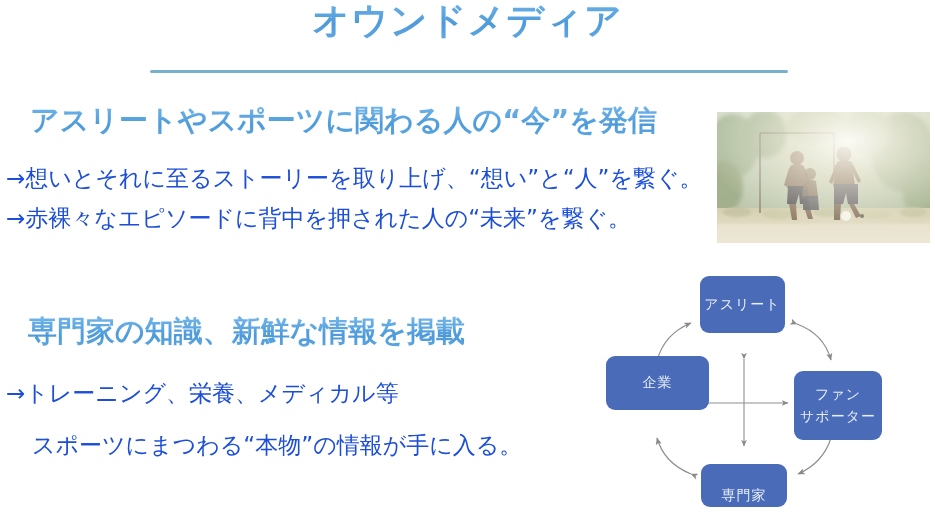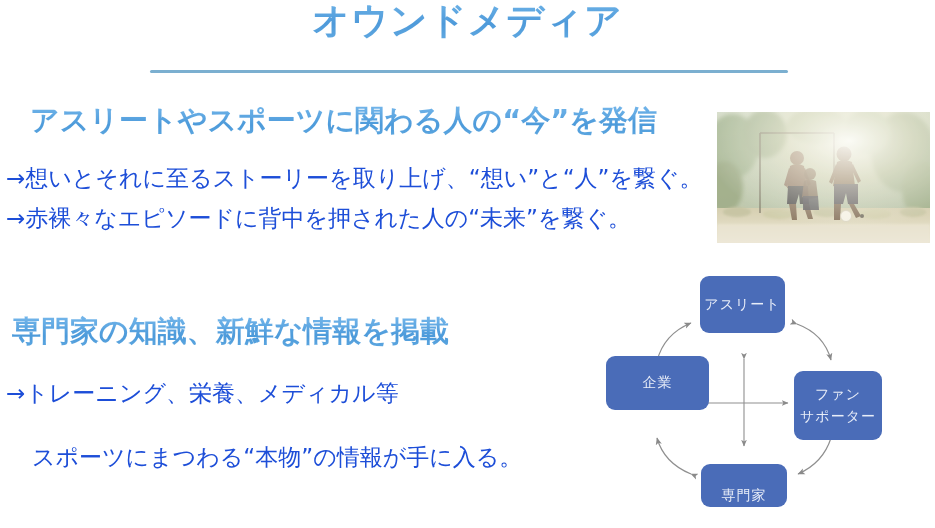--- a/index.html
+++ b/index.html
@@ -59,36 +59,36 @@
     font-weight: bold;
     letter-spacing: 0px;
     white-space: nowrap;
     background: linear-gradient(180deg, #7cbcee 0%, #4c9ada 60%, #63ace3 100%);
     -webkit-background-clip: text;
     background-clip: text;
     color: #55a2dc;
     -webkit-text-fill-color: transparent;
   }
   #heading-1 { left: 30px; top: 101px; }
-  #heading-2 { left: 12px; top: 312px; text-align: center; }
+  #heading-2 { left: 28px; top: 312px; text-align: center; }
 
   
   .body-line {
     position: absolute;
     font-family: "DejaVu Sans", "Liberation Sans", sans-serif;
     font-size: 23px;
     font-weight: 400;
     color: #1d4ed8;
     white-space: nowrap;
     letter-spacing: 0px;
   }
   #body-1a { left: 6px;  top: 163px; }
   #body-1b { left: 6px;  top: 203px; }
   #body-2a { left: 6px;  top: 378px; }
-  #body-2b { left: 32px; top: 442px; }
+  #body-2b { left: 32px; top: 430px; }
 
   
   #photo {
     position: absolute;
     left: 717px;
     top: 112px;
     width: 213px;
     height: 131px;
     overflow: hidden;
     background: #cfd4cc;

